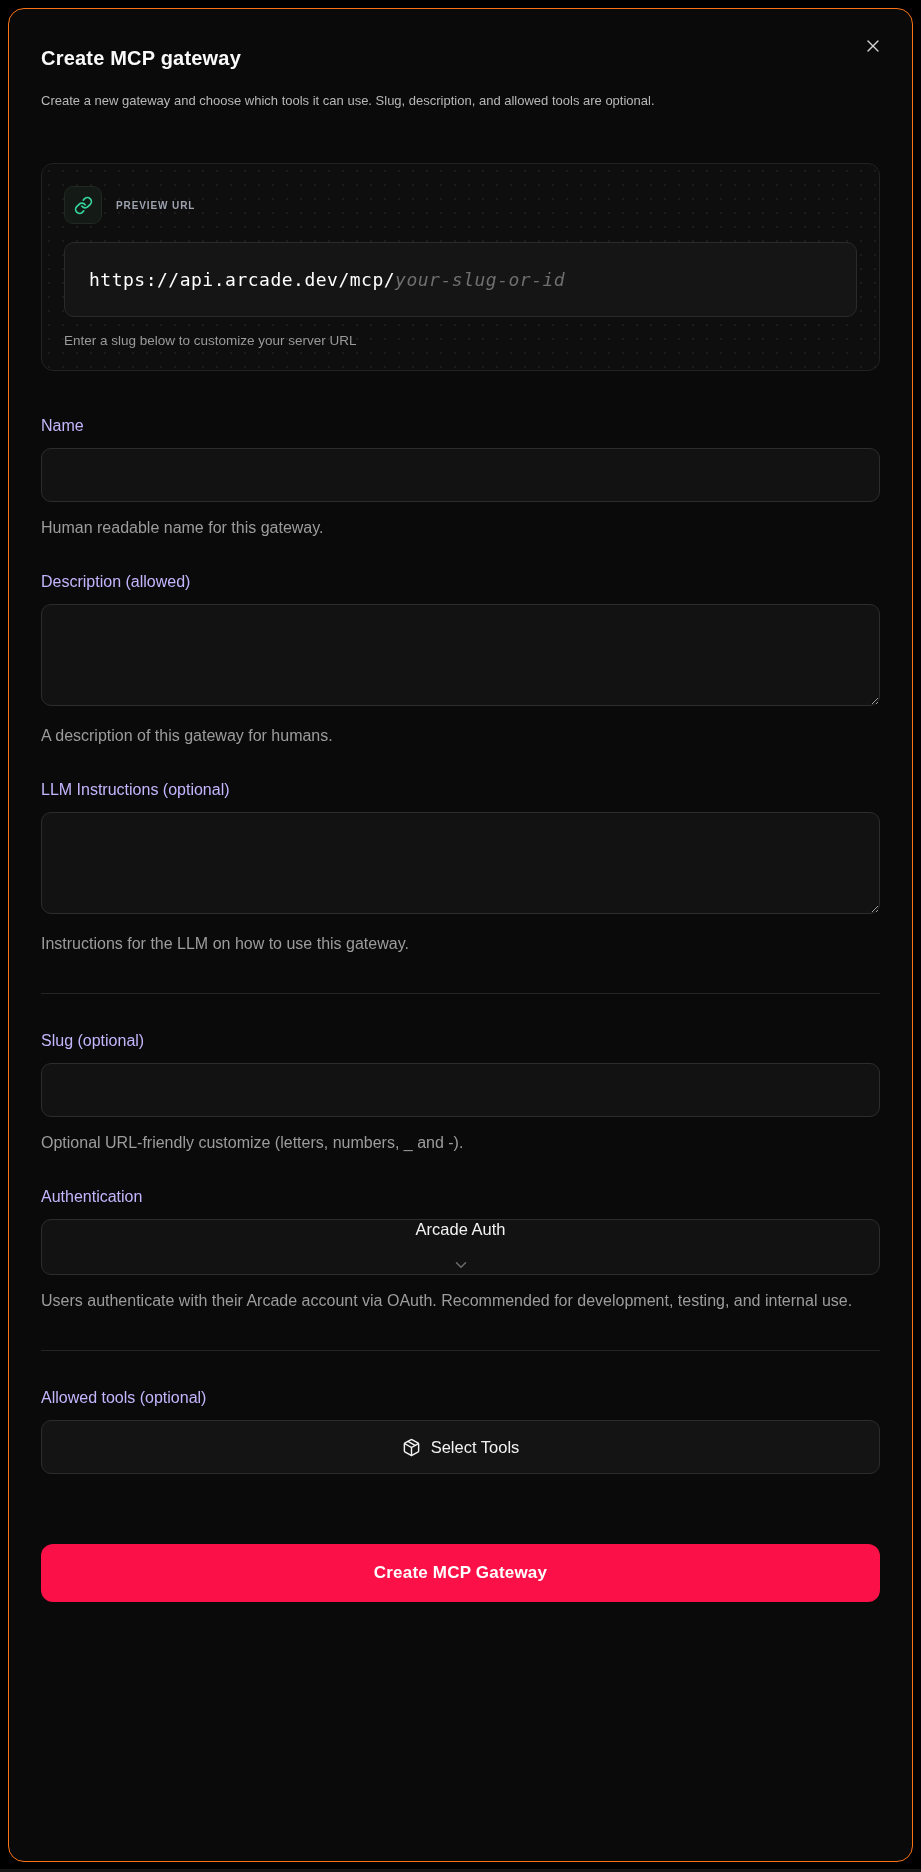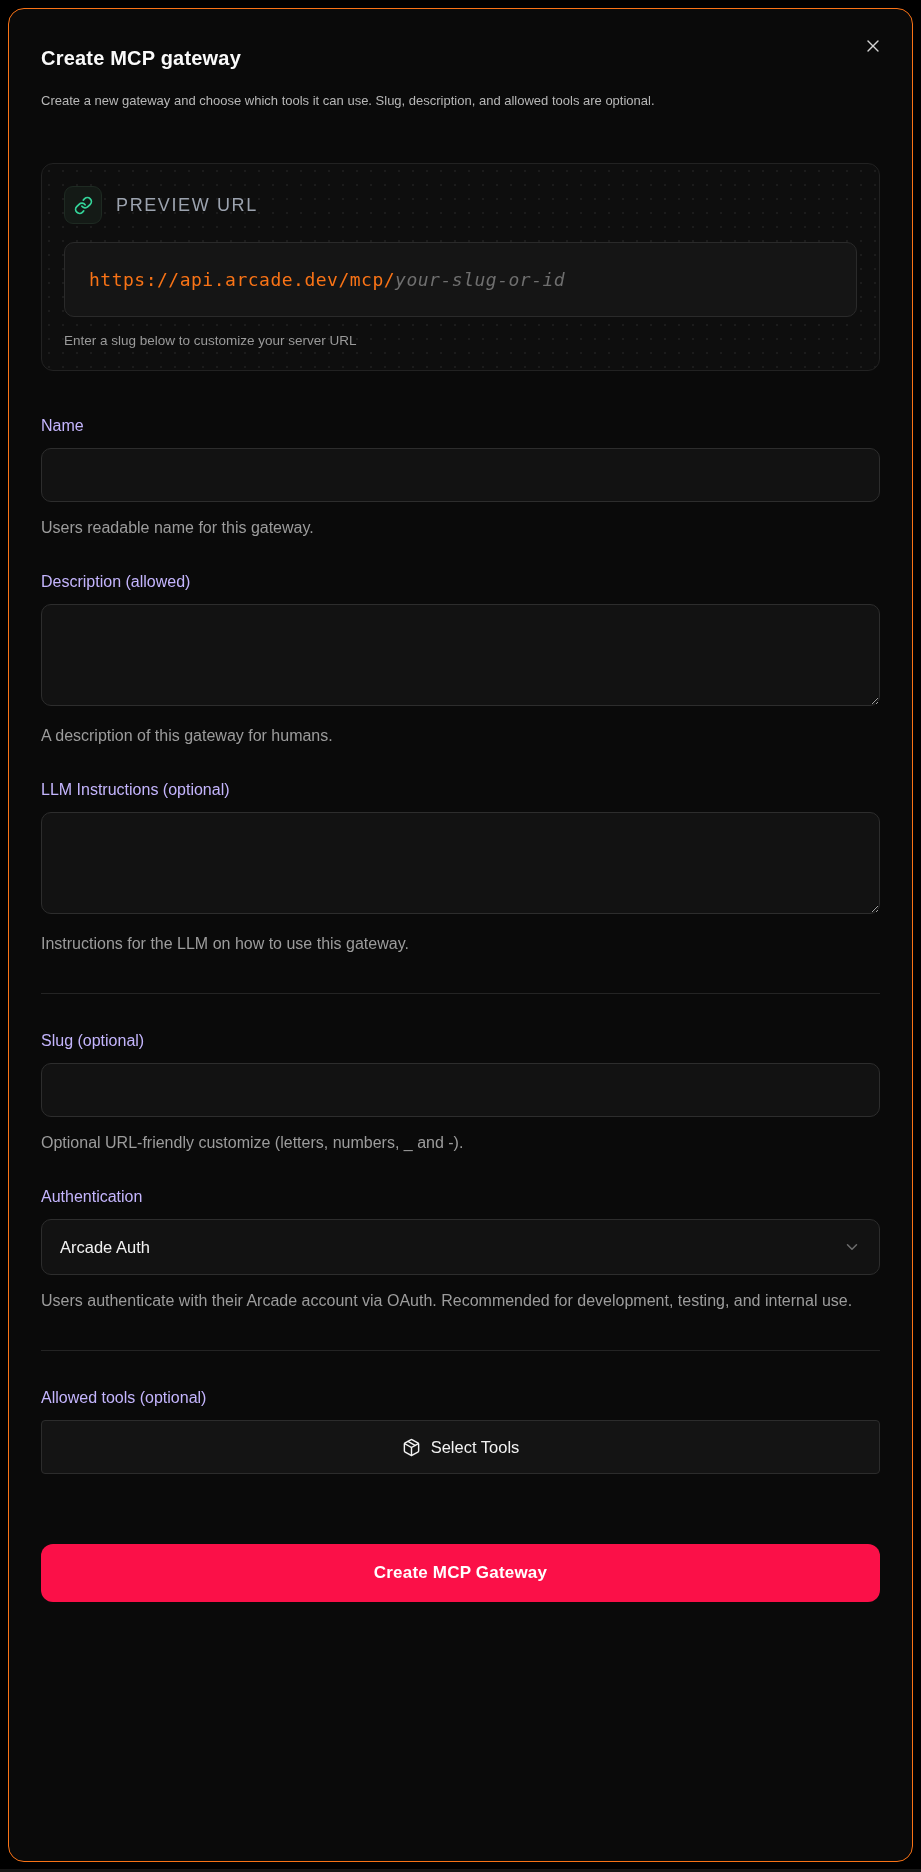--- a/index.html
+++ b/index.html
@@ -64,36 +64,36 @@
     width: 38px; height: 38px;
     border-radius: 9px;
     background: #141a16;
     border: 1px solid #1e2a22;
     display: flex; align-items: center; justify-content: center;
     color: var(--link-green, #34d399);
   }
   .link-icon-box svg { width: 19px; height: 19px; }
   .preview-label {
     color: #9ca3af;
-    font-size: 18px;
+    font-size: 10px;
     letter-spacing: 0.09em;
-    font-weight: 400;
+    font-weight: 700;
   }
   .url-box {
     border: 1px solid #2a2a2a;
     border-radius: 10px;
     background: #151515;
     padding: 26px 24px;
     font-family: "DejaVu Sans Mono", monospace;
     font-size: 18px;
     letter-spacing: 0.5px;
     white-space: nowrap;
     overflow: hidden;
   }
-  .url-prefix { color: #f97316; }
+  .url-prefix { color: #ffffff; }
   .url-placeholder { color: #6f6f6f; font-style: italic; }
   .preview-hint {
     margin-top: 16px;
     color: #9a9a9a;
     font-size: 13.5px;
   }
 
   
   .field { margin-bottom: 30px; }
   .field-label {
@@ -146,32 +146,33 @@
     width: 100%;
     height: 56px;
     background: #121212;
     border: 1px solid #2d2d2d;
     border-radius: 10px;
     display: flex;
     align-items: center;
     justify-content: space-between;
     padding: 0 18px;
     cursor: pointer;
+    flex-direction: column;
   }
   .select-value { color: #f2f2f2; font-size: 16.5px; }
   .select-chevron { color: #6d6d6d; display: flex; }
   .select-chevron svg { width: 18px; height: 18px; }
 
   
   .tools-button {
     width: 100%;
     height: 54px;
     background: #141414;
     border: 1px solid #2c2c2c;
-    border-radius: 4px;
+    border-radius: 10px;
     color: #f2f2f2;
     font-family: "Liberation Sans", sans-serif;
     font-size: 16.5px;
     display: flex;
     align-items: center;
     justify-content: center;
     gap: 10px;
     cursor: pointer;
   }
   .tools-button svg { width: 19px; height: 19px; }
@@ -229,21 +230,21 @@
     </div>
     <div class="url-box">
       <span class="url-prefix">https://api.arcade.dev/mcp/</span><span class="url-placeholder">your-slug-or-id</span>
     </div>
     <div class="preview-hint">Enter a slug below to customize your server URL</div>
   </div>
 
   <div class="field">
     <label class="field-label">Name</label>
     <input class="text-input" type="text" style="">
-    <div class="field-hint">Users readable name for this gateway.</div>
+    <div class="field-hint">Human readable name for this gateway.</div>
   </div>
 
   <div class="field">
     <label class="field-label">Description (allowed)</label>
     <textarea class="text-area" style=""></textarea>
     <div class="field-hint">A description of this gateway for humans.</div>
   </div>
 
   <div class="field">
     <label class="field-label">LLM Instructions (optional)</label>

